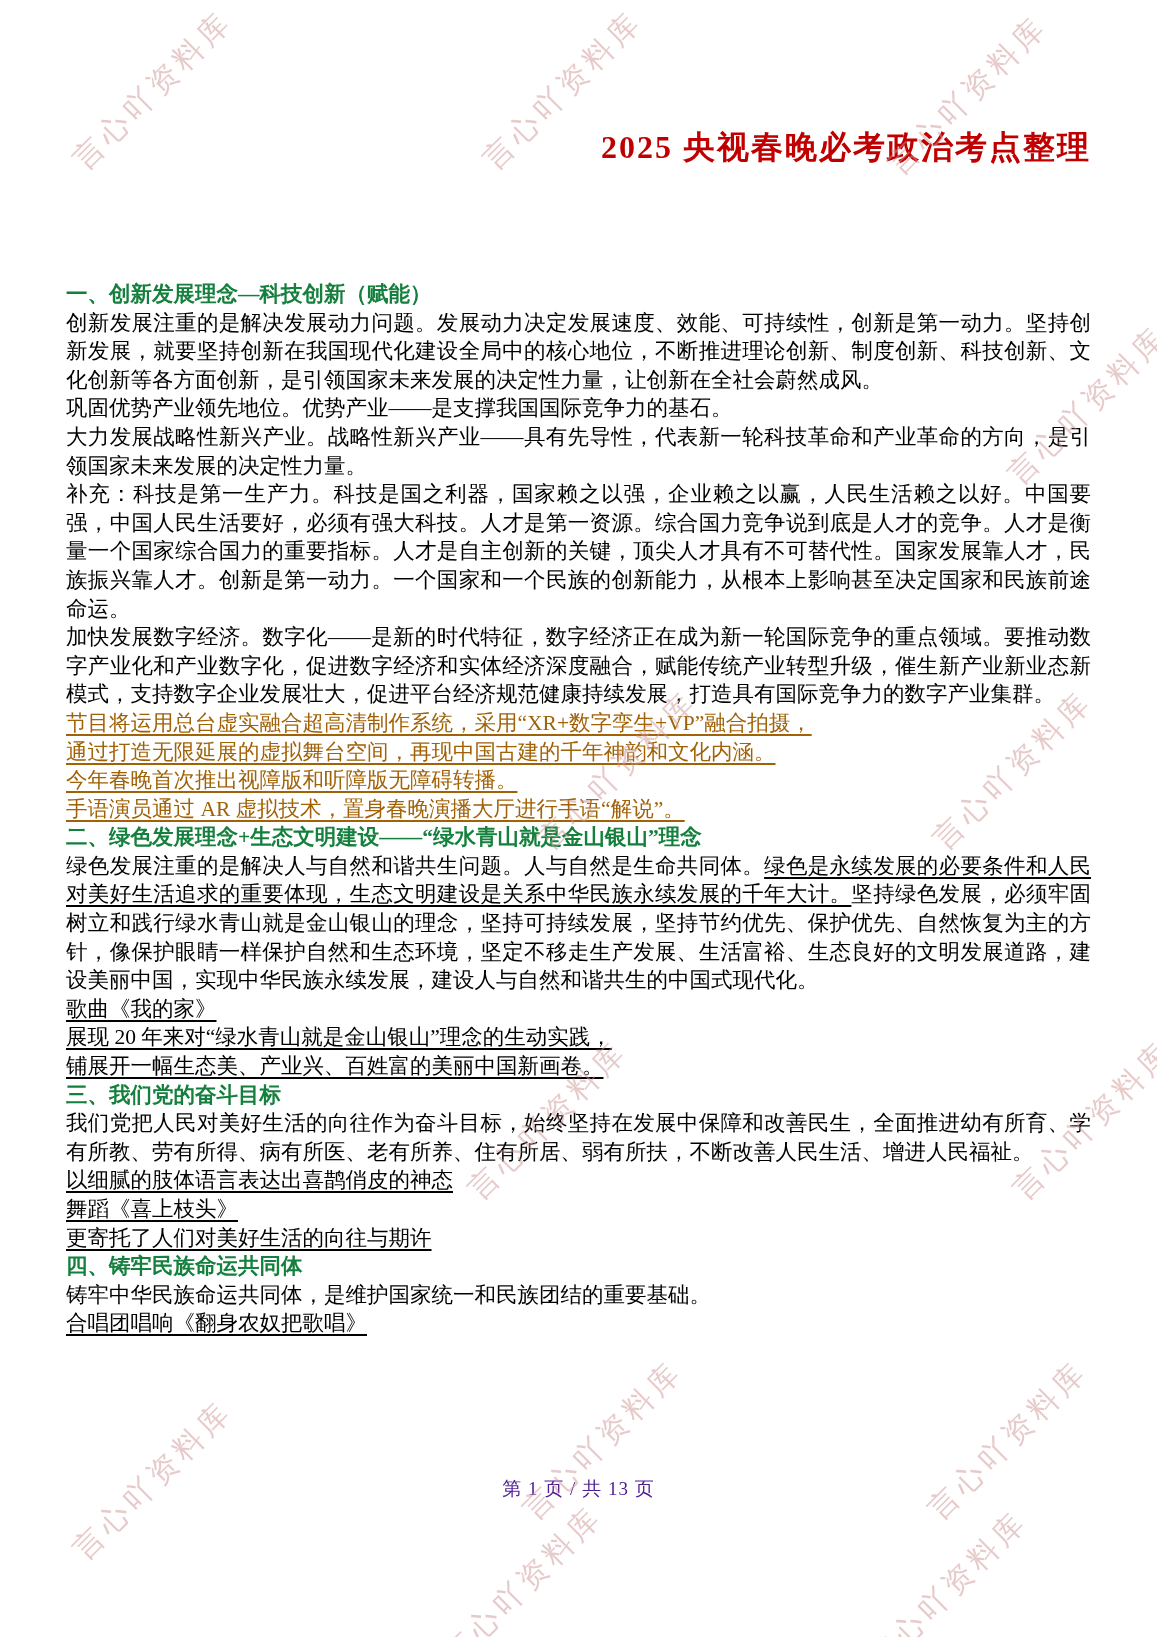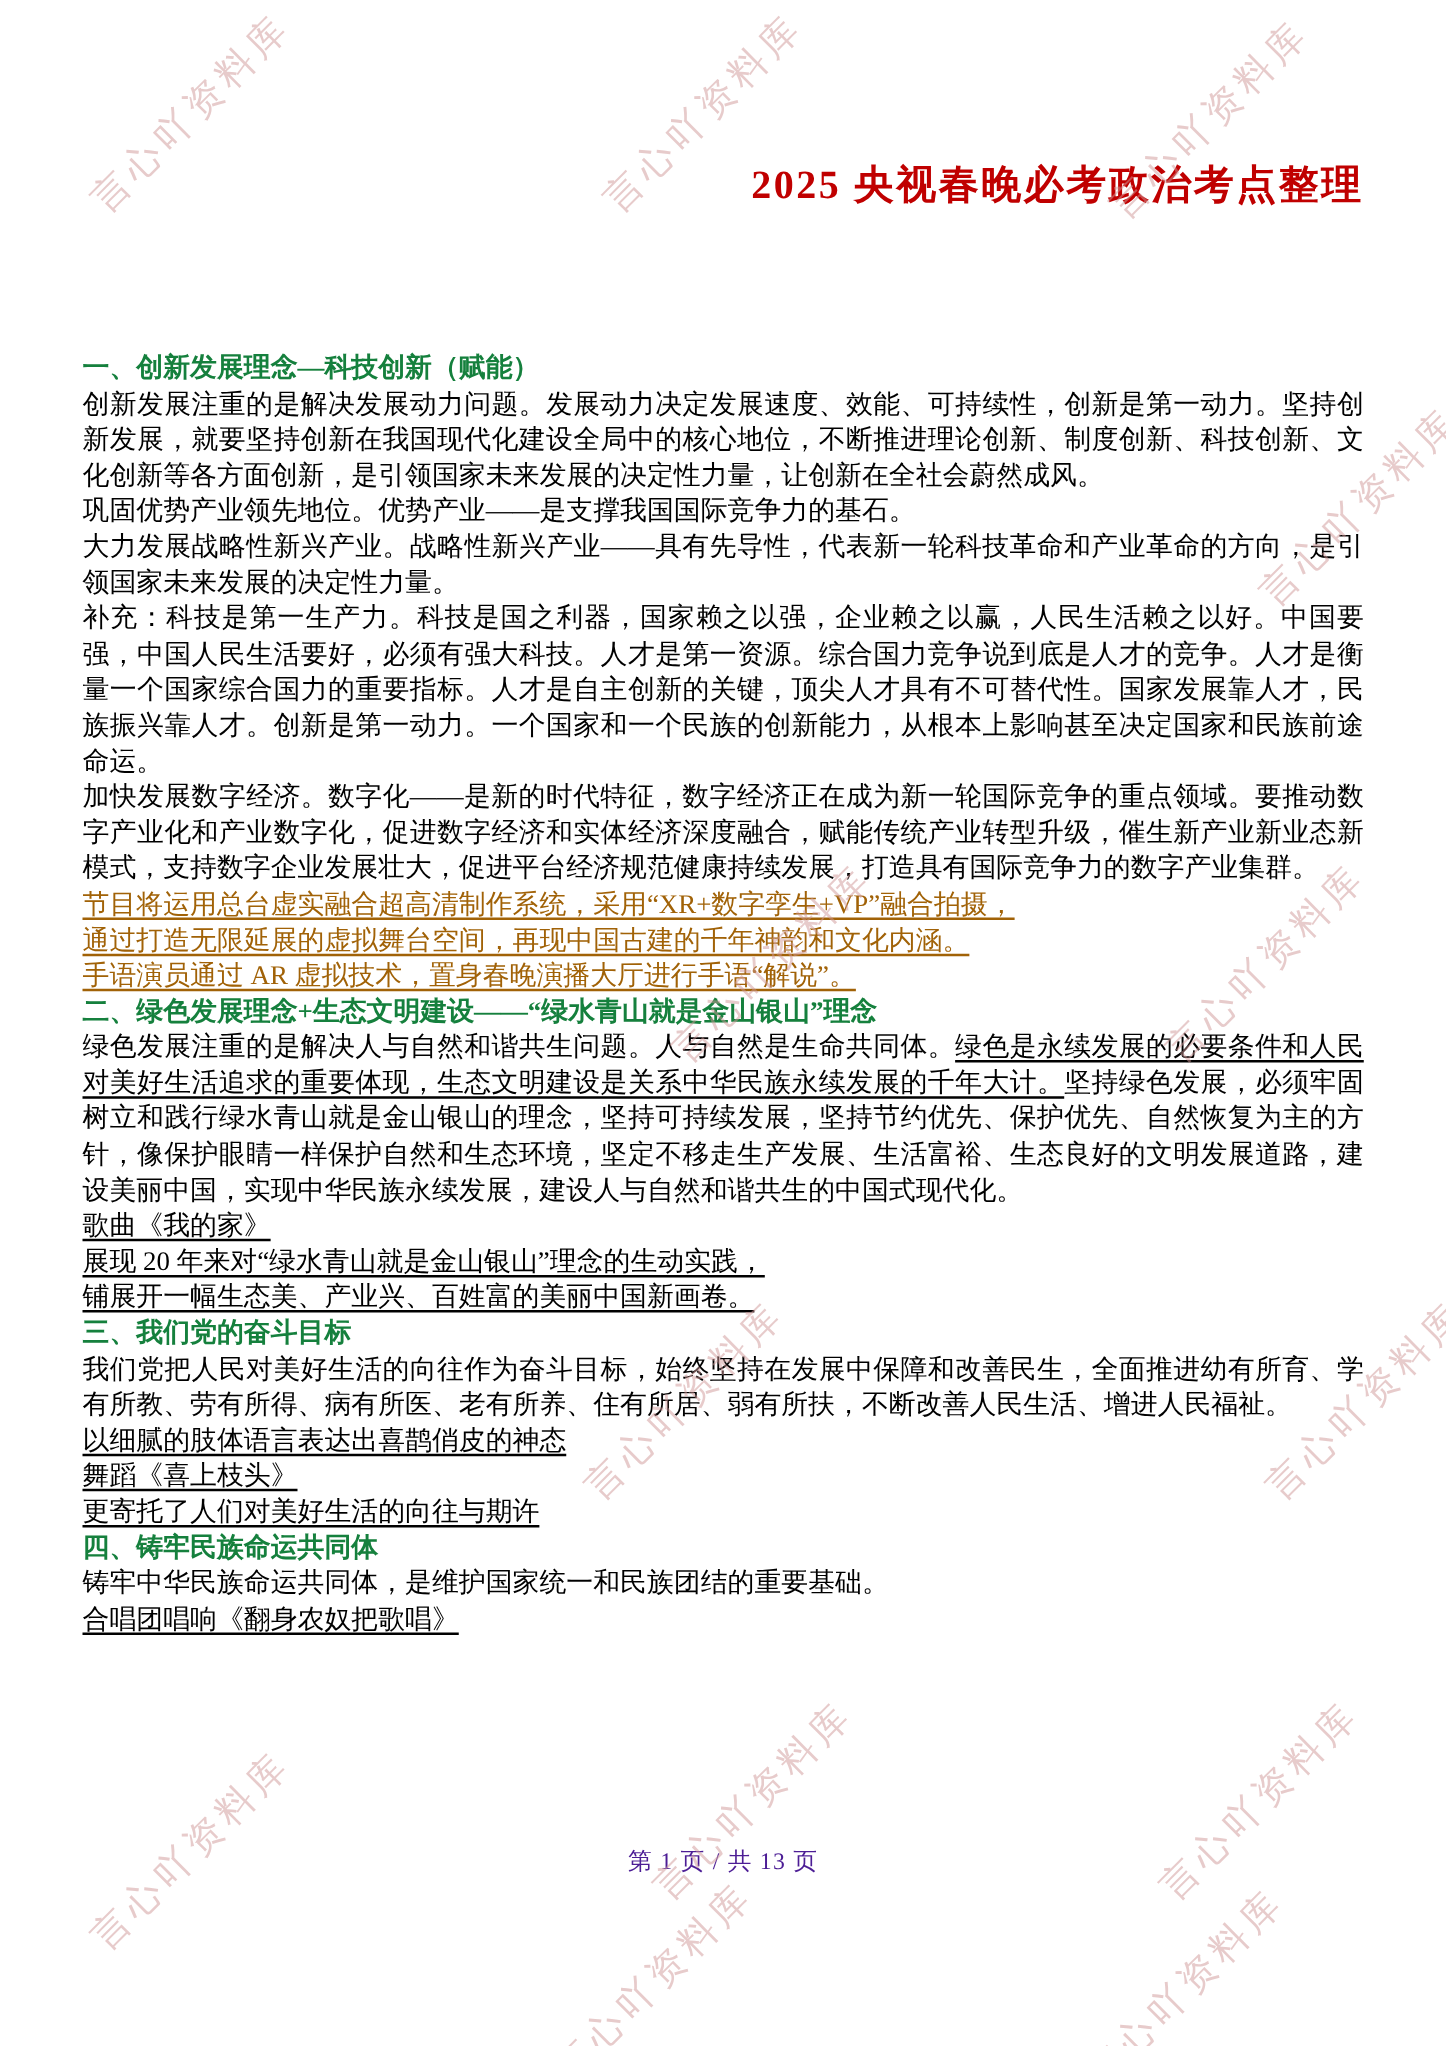--- a/index.html
+++ b/index.html
@@ -99,20 +99,21 @@
     <div class="body-text">
 
       <p class="heading">一、创新发展理念—科技创新（赋能）</p>
       <p>创新发展注重的是解决发展动力问题。发展动力决定发展速度、效能、可持续性，创新是第一动力。坚持创新发展，就要坚持创新在我国现代化建设全局中的核心地位，不断推进理论创新、制度创新、科技创新、文化创新等各方面创新，是引领国家未来发展的决定性力量，让创新在全社会蔚然成风。</p>
       <p>巩固优势产业领先地位。优势产业——是支撑我国国际竞争力的基石。</p>
       <p>大力发展战略性新兴产业。战略性新兴产业——具有先导性，代表新一轮科技革命和产业革命的方向，是引领国家未来发展的决定性力量。</p>
       <p>补充：科技是第一生产力。科技是国之利器，国家赖之以强，企业赖之以赢，人民生活赖之以好。中国要强，中国人民生活要好，必须有强大科技。人才是第一资源。综合国力竞争说到底是人才的竞争。人才是衡量一个国家综合国力的重要指标。人才是自主创新的关键，顶尖人才具有不可替代性。国家发展靠人才，民族振兴靠人才。创新是第一动力。一个国家和一个民族的创新能力，从根本上影响甚至决定国家和民族前途命运。</p>
       <p>加快发展数字经济。数字化——是新的时代特征，数字经济正在成为新一轮国际竞争的重点领域。要推动数字产业化和产业数字化，促进数字经济和实体经济深度融合，赋能传统产业转型升级，催生新产业新业态新模式，支持数字企业发展壮大，促进平台经济规范健康持续发展，打造具有国际竞争力的数字产业集群。</p>
       <p><span class="red-u">节目将运用总台虚实融合超高清制作系统，采用“XR+数字孪生+VP”融合拍摄，</span></p>
       <p><span class="red-u">通过打造无限延展的虚拟舞台空间，再现中国古建的千年神韵和文化内涵。</span></p>
+      <p><span class="red-u">今年春晚首次推出视障版和听障版无障碍转播。</span></p>
       <p><span class="red-u">手语演员通过 AR 虚拟技术，置身春晚演播大厅进行手语“解说”。</span></p>
 
       <p class="heading">二、绿色发展理念+生态文明建设——“绿水青山就是金山银山”理念</p>
       <p><span>绿色发展注重的是解决人与自然和谐共生问题。人与自然是生命共同体。</span><span class="blk-u">绿色是永续发展的必要条件和人民对美好生活追求的重要体现，生态文明建设是关系中华民族永续发展的千年大计。</span><span>坚持绿色发展，必须牢固树立和践行绿水青山就是金山银山的理念，坚持可持续发展，坚持节约优先、保护优先、自然恢复为主的方针，像保护眼睛一样保护自然和生态环境，坚定不移走生产发展、生活富裕、生态良好的文明发展道路，建设美丽中国，实现中华民族永续发展，建设人与自然和谐共生的中国式现代化。</span></p>
       <p><span class="blk-u">歌曲《我的家》</span></p>
       <p><span class="blk-u">展现 20 年来对“绿水青山就是金山银山”理念的生动实践，</span></p>
       <p><span class="blk-u">铺展开一幅生态美、产业兴、百姓富的美丽中国新画卷。</span></p>
 
       <p class="heading">三、我们党的奋斗目标</p>
       <p>我们党把人民对美好生活的向往作为奋斗目标，始终坚持在发展中保障和改善民生，全面推进幼有所育、学有所教、劳有所得、病有所医、老有所养、住有所居、弱有所扶，不断改善人民生活、增进人民福祉。</p>

